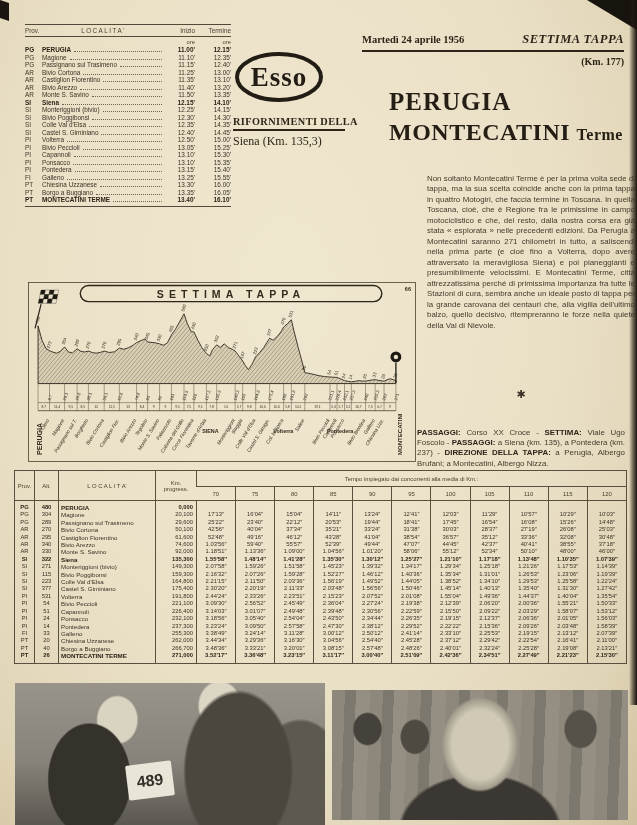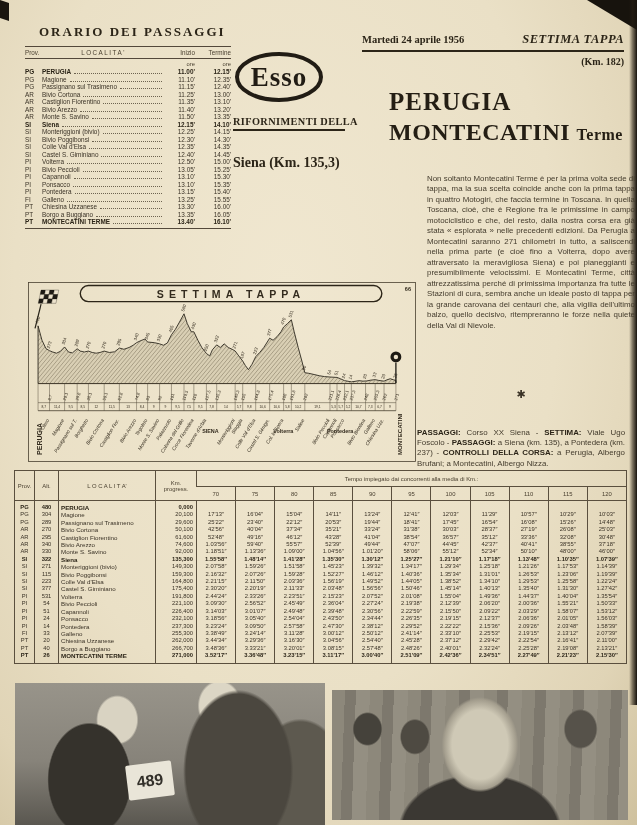--- a/index.html
+++ b/index.html
@@ -31,21 +31,21 @@
   .orow.b{font-weight:bold;color:#2c2518;}
   .orow .oprov{width:17px;}
   .orow .onm{white-space:nowrap;}
   .orow .dots{flex:1;border-bottom:1px dotted #6d6350;margin:0 3px 1.5px;}
   .orow .ot1{width:30px;text-align:right;}
   .orow .ot2{width:36px;text-align:right;}
   
   .esso{position:absolute;left:233px;top:50px;width:112px;text-align:left;}
   .riforn{font-family:"Liberation Serif",serif;font-weight:bold;font-size:10.3px;
     border-bottom:2px solid #2c2518;padding-bottom:2px;margin-top:8px;letter-spacing:.4px;white-space:nowrap;}
-  .siena-note{font-family:"Liberation Serif",serif;font-weight:bold;font-size:14px;margin-top:24px;}
+  .siena-note{font-family:"Liberation Serif",serif;font-weight:normal;font-size:12px;margin-top:3px;}
   
   .hdr{position:absolute;left:362px;top:32px;width:262px;}
   .hdr .dateline{display:flex;justify-content:space-between;align-items:baseline;
     border-bottom:2px solid #2c2518;padding-bottom:3px;}
   .hdr .date{font-family:"Liberation Serif",serif;font-weight:bold;font-size:10.5px;}
   .hdr .stage{font-family:"Liberation Serif",serif;font-weight:bold;font-style:italic;font-size:12.5px;letter-spacing:.5px;}
   .hdr .km{font-family:"Liberation Serif",serif;font-weight:bold;font-size:10px;text-align:right;margin-top:4px;}
   .bigtitle{position:absolute;left:389px;top:88px;width:240px;font-family:"Liberation Serif",serif;
     font-weight:bold;color:#241e14;}
   .bigtitle .l1{font-size:25px;letter-spacing:1px;}
@@ -113,21 +113,20 @@
 </style>
 </head>
 <body>
 
 <div class="page">
   <div class="corner-tl"></div>
   <div class="corner-tr"></div>
   <div class="edge-right"></div>
 
   <section class="orario">
-    <h2>ORARIO DEI PASSAGGI</h2>
     <div class="ohead">
       <span class="hprov">Prov.</span>
       <span class="hloc">LOCALITA'</span>
       <span class="ht1">Inizio</span>
       <span class="ht2">Termine</span>
     </div>
     <div class="orerow">
       <span class="sp"></span>
       <span class="o1">ore</span>
       <span class="o2">ore</span>
@@ -290,31 +289,31 @@
     </svg>
     <div class="riforn">RIFORNIMENTI DELLA</div>
     <div class="siena-note">Siena (Km. 135,3)</div>
   </section>
 
   <section class="hdr">
     <div class="dateline">
       <span class="date">Martedì 24 aprile 1956</span>
       <span class="stage">SETTIMA TAPPA</span>
     </div>
-    <div class="km">(Km. 182)</div>
+    <div class="km">(Km. 177)</div>
   </section>
   <div class="bigtitle">
     <div class="l1">PERUGIA</div>
     <div class="l2"><span>MONTECATINI</span>
       <span class="terme">Terme</span></div>
   </div>
 
   <p class="article">Non soltanto Montecatini Terme è per la prima volta sede di tappa, ma la sua scelta coincide anche con la prima tappa in quattro Motogiri, che faccia termine in Toscana. In quella Toscana, cioè, che è Regione fra le primissime in campo motociclistico e che, del resto, dalla nostra corsa era già stata « esplorata » nelle precedenti edizioni. Da Perugia a Montecatini saranno 271 chilometri in tutto, a saliscendi nella prima parte (e cioè fino a Volterra, dopo avere attraversato la meravigliosa Siena) e poi pianeggianti e presumibilmente velocissimi. E Montecatini Terme, città attrezzatissima perché di primissima importanza fra tutte le Stazioni di cura, sembra anche un ideale posto di tappa per la grande carovana dei centauri che, alla vigilia dell'ultimo balzo, quello decisivo, ritempreranno le forze nella quiete della Val di Nievole.</p>
   <div class="star">✱</div>
-  <p class="infoblock"><b>PASSAGGI: </b><span>Corso XX Siena - </span><b>SETTIMA: </b><span>Viale Ugo Foscolo - </span><b>PASSAGGI: </b><span>a Siena (km. 135), a Pontedera (km. 237) - </span><b>CONTROLLI DELLA CORSA: </b><span>a Perugia, Albergo Brufani; a Montecatini, Albergo Nizza.</span></p>
+  <p class="infoblock"><b>PASSAGGI: </b><span>Corso XX Croce - </span><b>SETTIMA: </b><span>Viale Ugo Foscolo - </span><b>PASSAGGI: </b><span>a Siena (km. 135), a Pontedera (km. 237) - </span><b>DIREZIONE DELLA TAPPA: </b><span>a Perugia, Albergo Brufani; a Montecatini, Albergo Nizza.</span></p>
 
   <div class="chart"><svg viewBox="0 0 386 179" xmlns="http://www.w3.org/2000/svg">
   <defs>
           <pattern id="h1" width="3" height="3" patternUnits="userSpaceOnUse" patternTransform="rotate(40)">
     <rect width="3" height="3" fill="#d9cfb4"></rect>
             <line x1="0" y1="0" x2="0" y2="3" stroke="#857b64" stroke-width="0.9"></line>
   </pattern>
         </defs>
   <rect x="0.5" y="0.5" width="385" height="178" fill="none" stroke="#4a4131" stroke-width="0.8"></rect>
   <rect x="52" y="3.5" width="300" height="16" rx="8" fill="none" stroke="#2c2518" stroke-width="1.4"></rect>

